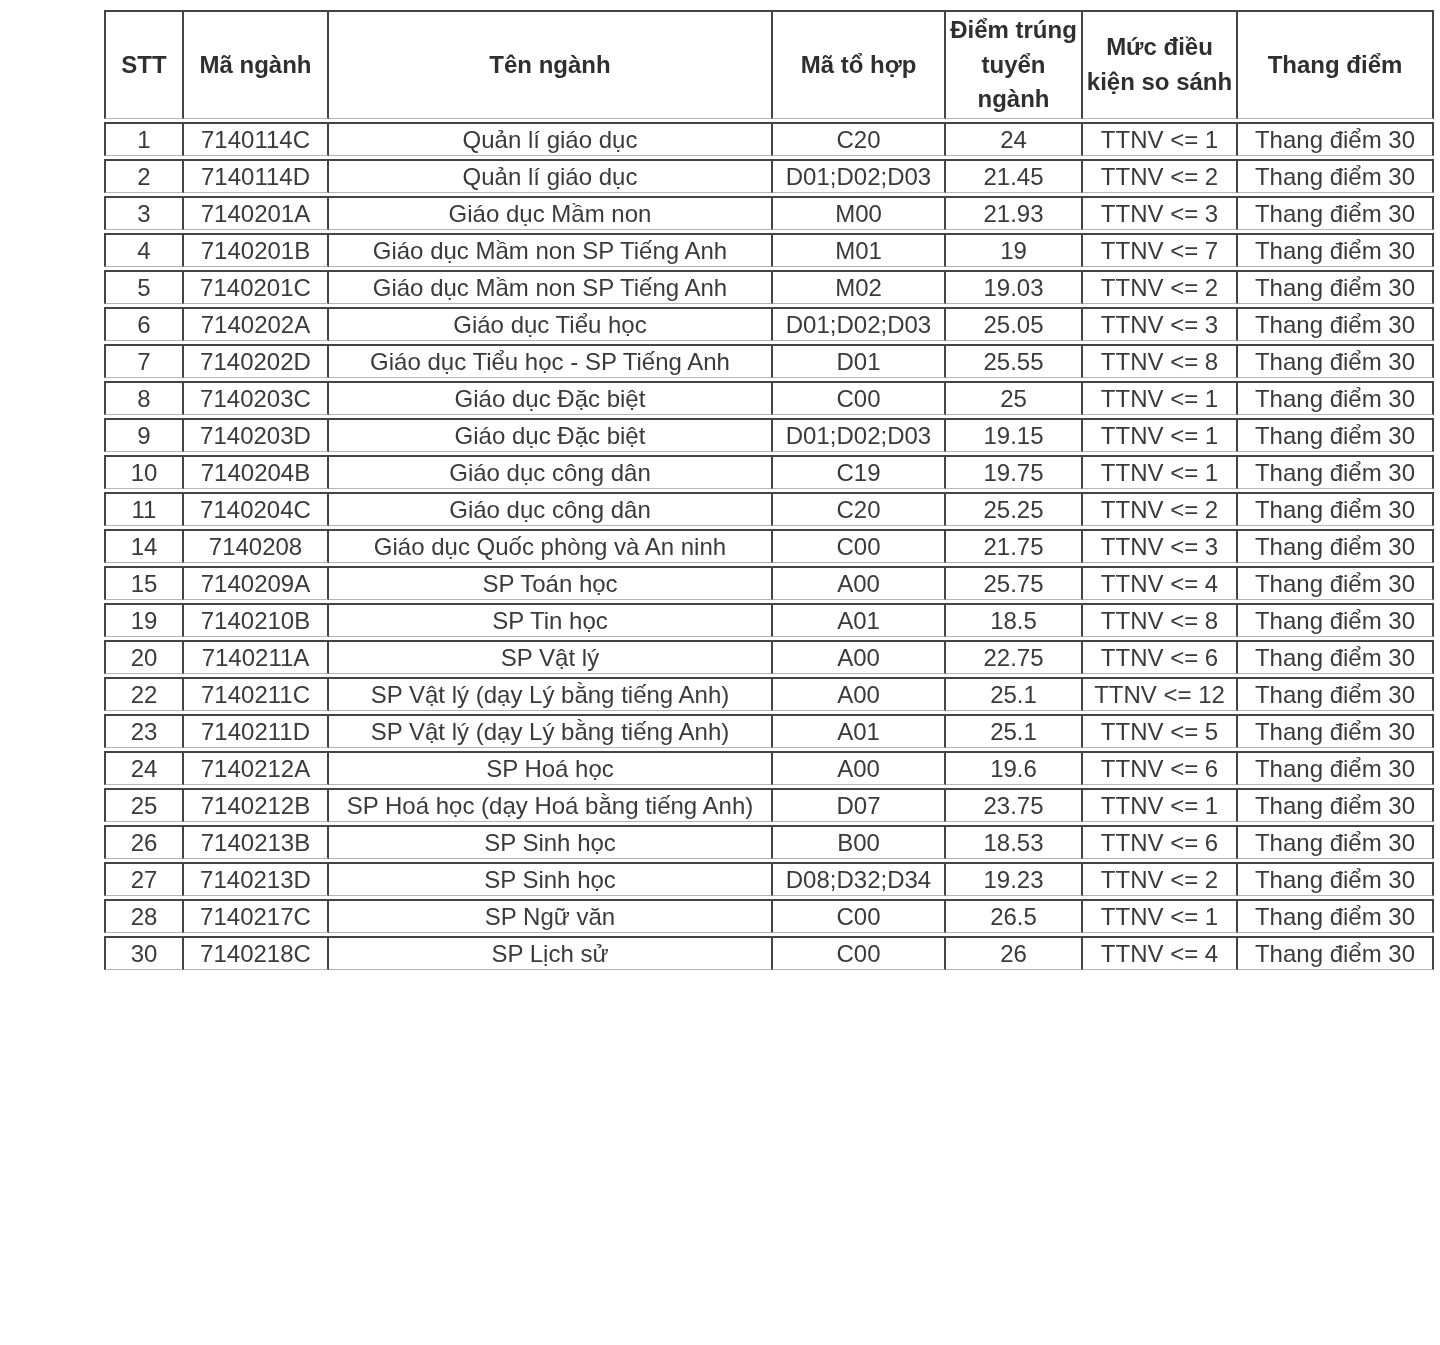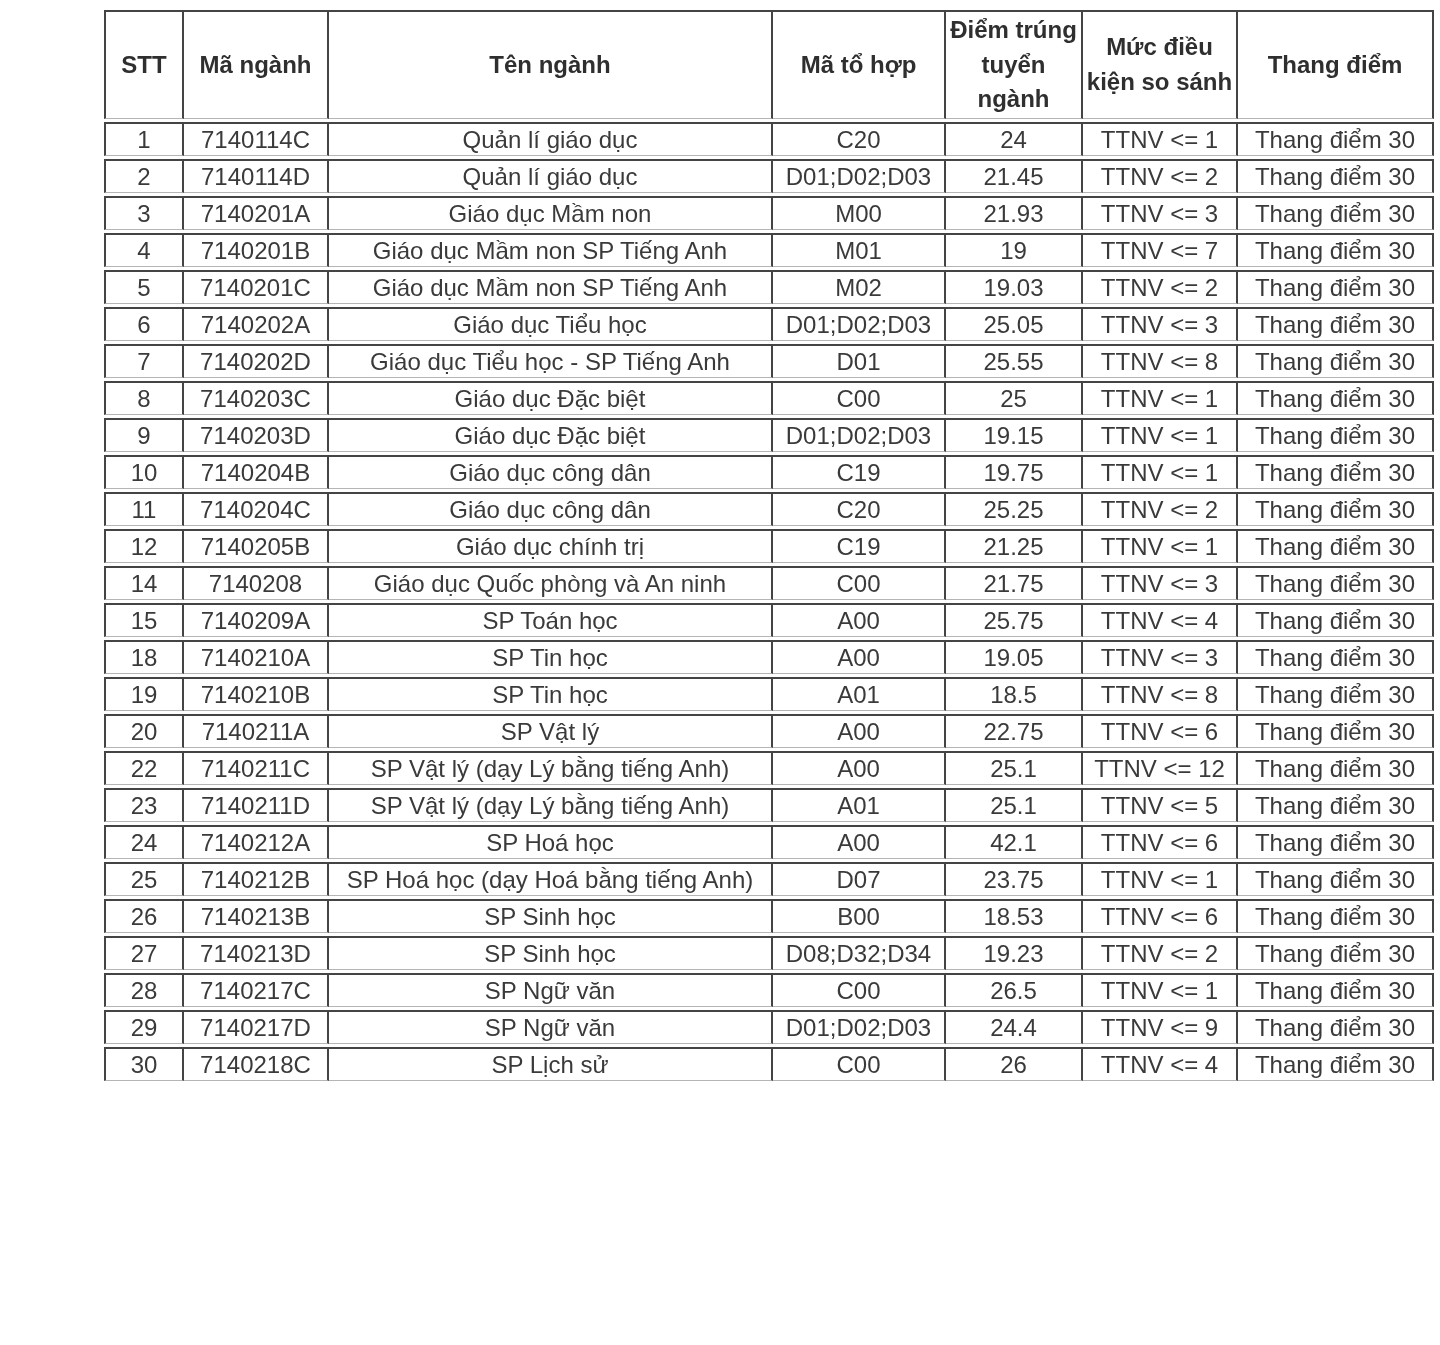--- a/index.html
+++ b/index.html
@@ -182,56 +182,38 @@
         <tr>
           <td>11</td>
           <td>7140204C</td>
           <td>Giáo dục công dân</td>
           <td>C20</td>
           <td>25.25</td>
           <td>TTNV &lt;= 2</td>
           <td>Thang điểm 30</td>
         </tr>
         <tr>
-          <td>12</td>
-          <td>7140205B</td>
-          <td>Giáo dục chính trị</td>
-          <td>C19</td>
-          <td>21.25</td>
-          <td>TTNV &lt;= 1</td>
-          <td>Thang điểm 30</td>
-        </tr>
-        <tr>
           <td>14</td>
           <td>7140208</td>
           <td>Giáo dục Quốc phòng và An ninh</td>
           <td>C00</td>
           <td>21.75</td>
           <td>TTNV &lt;= 3</td>
           <td>Thang điểm 30</td>
         </tr>
         <tr>
           <td>15</td>
           <td>7140209A</td>
           <td>SP Toán học</td>
           <td>A00</td>
           <td>25.75</td>
           <td>TTNV &lt;= 4</td>
           <td>Thang điểm 30</td>
         </tr>
         <tr>
-          <td>18</td>
-          <td>7140210A</td>
-          <td>SP Tin học</td>
-          <td>A00</td>
-          <td>19.05</td>
-          <td>TTNV &lt;= 3</td>
-          <td>Thang điểm 30</td>
-        </tr>
-        <tr>
           <td>19</td>
           <td>7140210B</td>
           <td>SP Tin học</td>
           <td>A01</td>
           <td>18.5</td>
           <td>TTNV &lt;= 8</td>
           <td>Thang điểm 30</td>
         </tr>
         <tr>
           <td>20</td>
@@ -258,21 +240,21 @@
           <td>A01</td>
           <td>25.1</td>
           <td>TTNV &lt;= 5</td>
           <td>Thang điểm 30</td>
         </tr>
         <tr>
           <td>24</td>
           <td>7140212A</td>
           <td>SP Hoá học</td>
           <td>A00</td>
-          <td>42.1</td>
+          <td>19.6</td>
           <td>TTNV &lt;= 6</td>
           <td>Thang điểm 30</td>
         </tr>
         <tr>
           <td>25</td>
           <td>7140212B</td>
           <td>SP Hoá học (dạy Hoá bằng tiếng Anh)</td>
           <td>D07</td>
           <td>23.75</td>
           <td>TTNV &lt;= 1</td>
@@ -299,29 +281,20 @@
         <tr>
           <td>28</td>
           <td>7140217C</td>
           <td>SP Ngữ văn</td>
           <td>C00</td>
           <td>26.5</td>
           <td>TTNV &lt;= 1</td>
           <td>Thang điểm 30</td>
         </tr>
         <tr>
-          <td>29</td>
-          <td>7140217D</td>
-          <td>SP Ngữ văn</td>
-          <td>D01;D02;D03</td>
-          <td>24.4</td>
-          <td>TTNV &lt;= 9</td>
-          <td>Thang điểm 30</td>
-        </tr>
-        <tr>
           <td>30</td>
           <td>7140218C</td>
           <td>SP Lịch sử</td>
           <td>C00</td>
           <td>26</td>
           <td>TTNV &lt;= 4</td>
           <td>Thang điểm 30</td>
         </tr>
       </tbody>
   </table>

